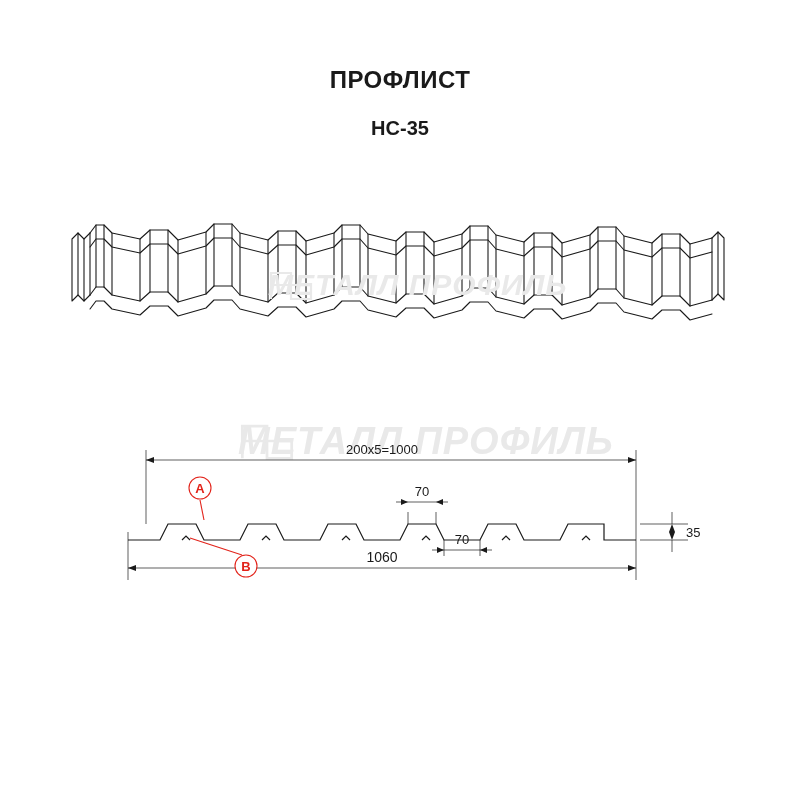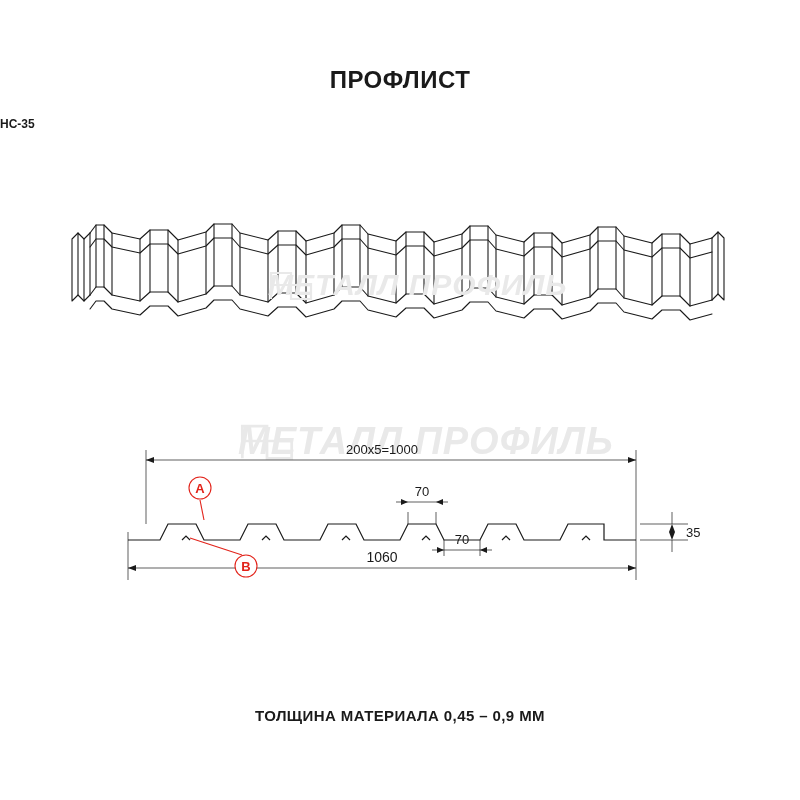--- a/index.html
+++ b/index.html
@@ -27,21 +27,22 @@
     text-align: center;
     font-size: 24px;
     font-weight: bold;
     letter-spacing: 0.5px;
   }
   .subtitle {
     position: absolute;
     top: 117px;
     left: 0;
     width: 800px;
-    font-size: 12px;
+    text-align: center;
+    font-size: 20px;
     font-weight: bold;
   }
   .footer {
     position: absolute;
     top: 707px;
     left: 0;
     width: 800px;
     text-align: center;
     font-size: 15px;
     font-weight: bold;
@@ -273,15 +274,14 @@
     <text x="382" y="34" font-family="Liberation Sans, sans-serif" font-size="13" fill="#1a1a1a" text-anchor="middle">200х5=1000</text>
     <text x="382" y="142" font-family="Liberation Sans, sans-serif" font-size="14" fill="#1a1a1a" text-anchor="middle">1060</text>
     <text x="686" y="117" font-family="Liberation Sans, sans-serif" font-size="13" fill="#1a1a1a" text-anchor="start">35</text>
     <text x="422" y="76" font-family="Liberation Sans, sans-serif" font-size="13" fill="#1a1a1a" text-anchor="middle">70</text>
     <text x="462" y="124" font-family="Liberation Sans, sans-serif" font-size="13" fill="#1a1a1a" text-anchor="middle">70</text>
 
     <text x="200" y="73" font-family="Liberation Sans, sans-serif" font-size="13" font-weight="bold" fill="#e2231a" text-anchor="middle">A</text>
     <text x="246" y="151" font-family="Liberation Sans, sans-serif" font-size="13" font-weight="bold" fill="#e2231a" text-anchor="middle">B</text>
   </svg>
 
-  <div class="footer">ТОЛЩИНА МАТЕРИАЛА 0,45 – 0,9 ММ</div>
 
 </div>
 
 </body></html>

